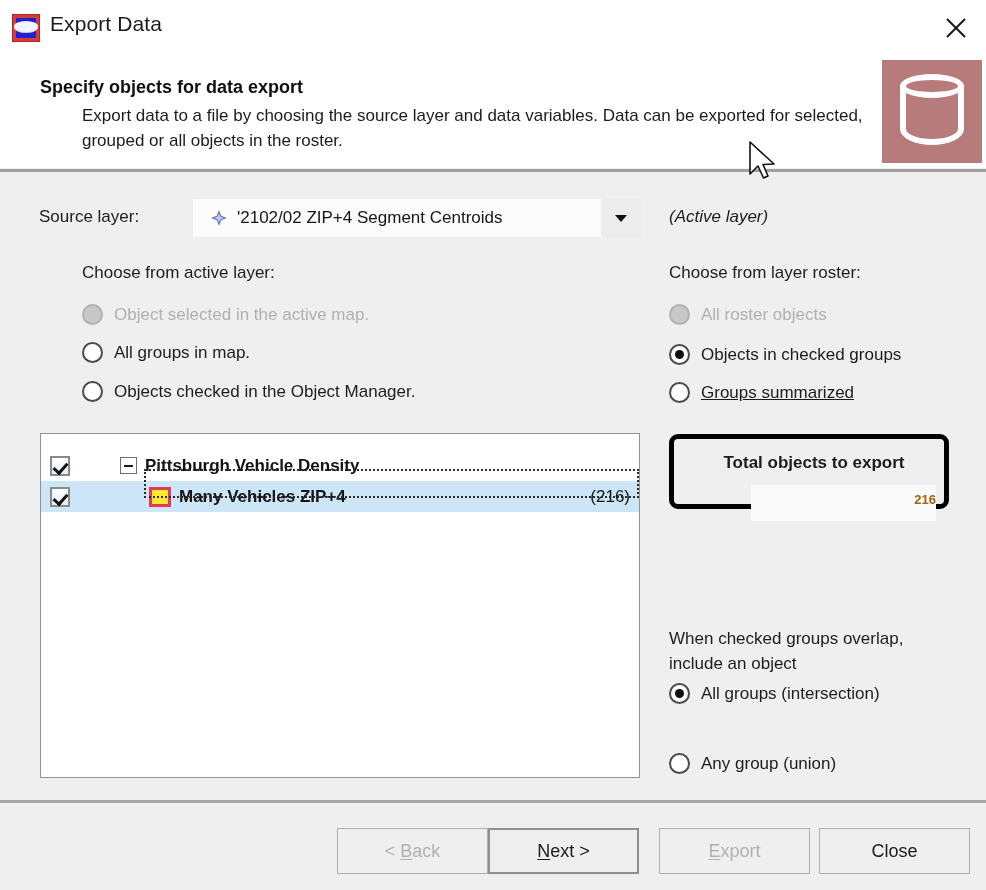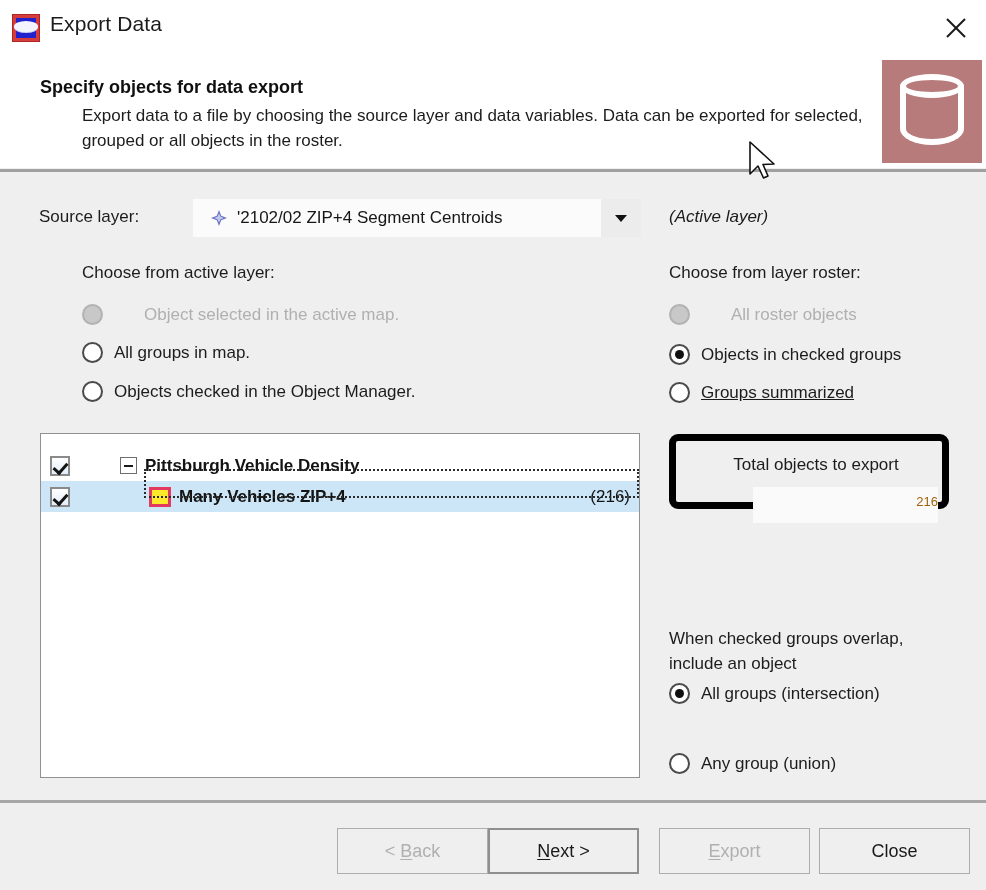--- a/index.html
+++ b/index.html
@@ -182,21 +182,21 @@
   #left-group-heading { left: 82px; top: 263px; }
   #right-group-heading { left: 669px; top: 263px; }
 
   .radio-row {
     position: absolute;
     display: flex;
     align-items: center;
     cursor: pointer;
     white-space: nowrap;
   }
-  .radio-row.disabled { cursor: default; gap: 30px; }
+  .radio-row.disabled { cursor: default; }
   .radio-mark {
     width: 21px; height: 21px;
     border-radius: 50%;
     border: 2px solid #4a4a4a;
     background: #ffffff;
     box-sizing: border-box;
     position: relative;
     flex: 0 0 auto;
   }
   .radio-mark.checked::after {
@@ -308,24 +308,25 @@
     box-sizing: border-box;
     pointer-events: none;
   }
   #row-child .tree-label { left: 138px; }
 
   
   #total-box {
     position: absolute;
     left: 669px; top: 434px;
     width: 280px; height: 75px;
-    border: 7px solid #000000;
+    border: 5px solid #000000;
     border-radius: 9px;
     background: transparent;
     box-sizing: border-box;
+    font-weight: bold;
   }
   #total-label {
     position: absolute;
     left: 0; top: 14px;
     width: 280px;
     text-align: center;
     font-size: 17px;
     color: #1c1c1c;
   }
   #total-value-field {

